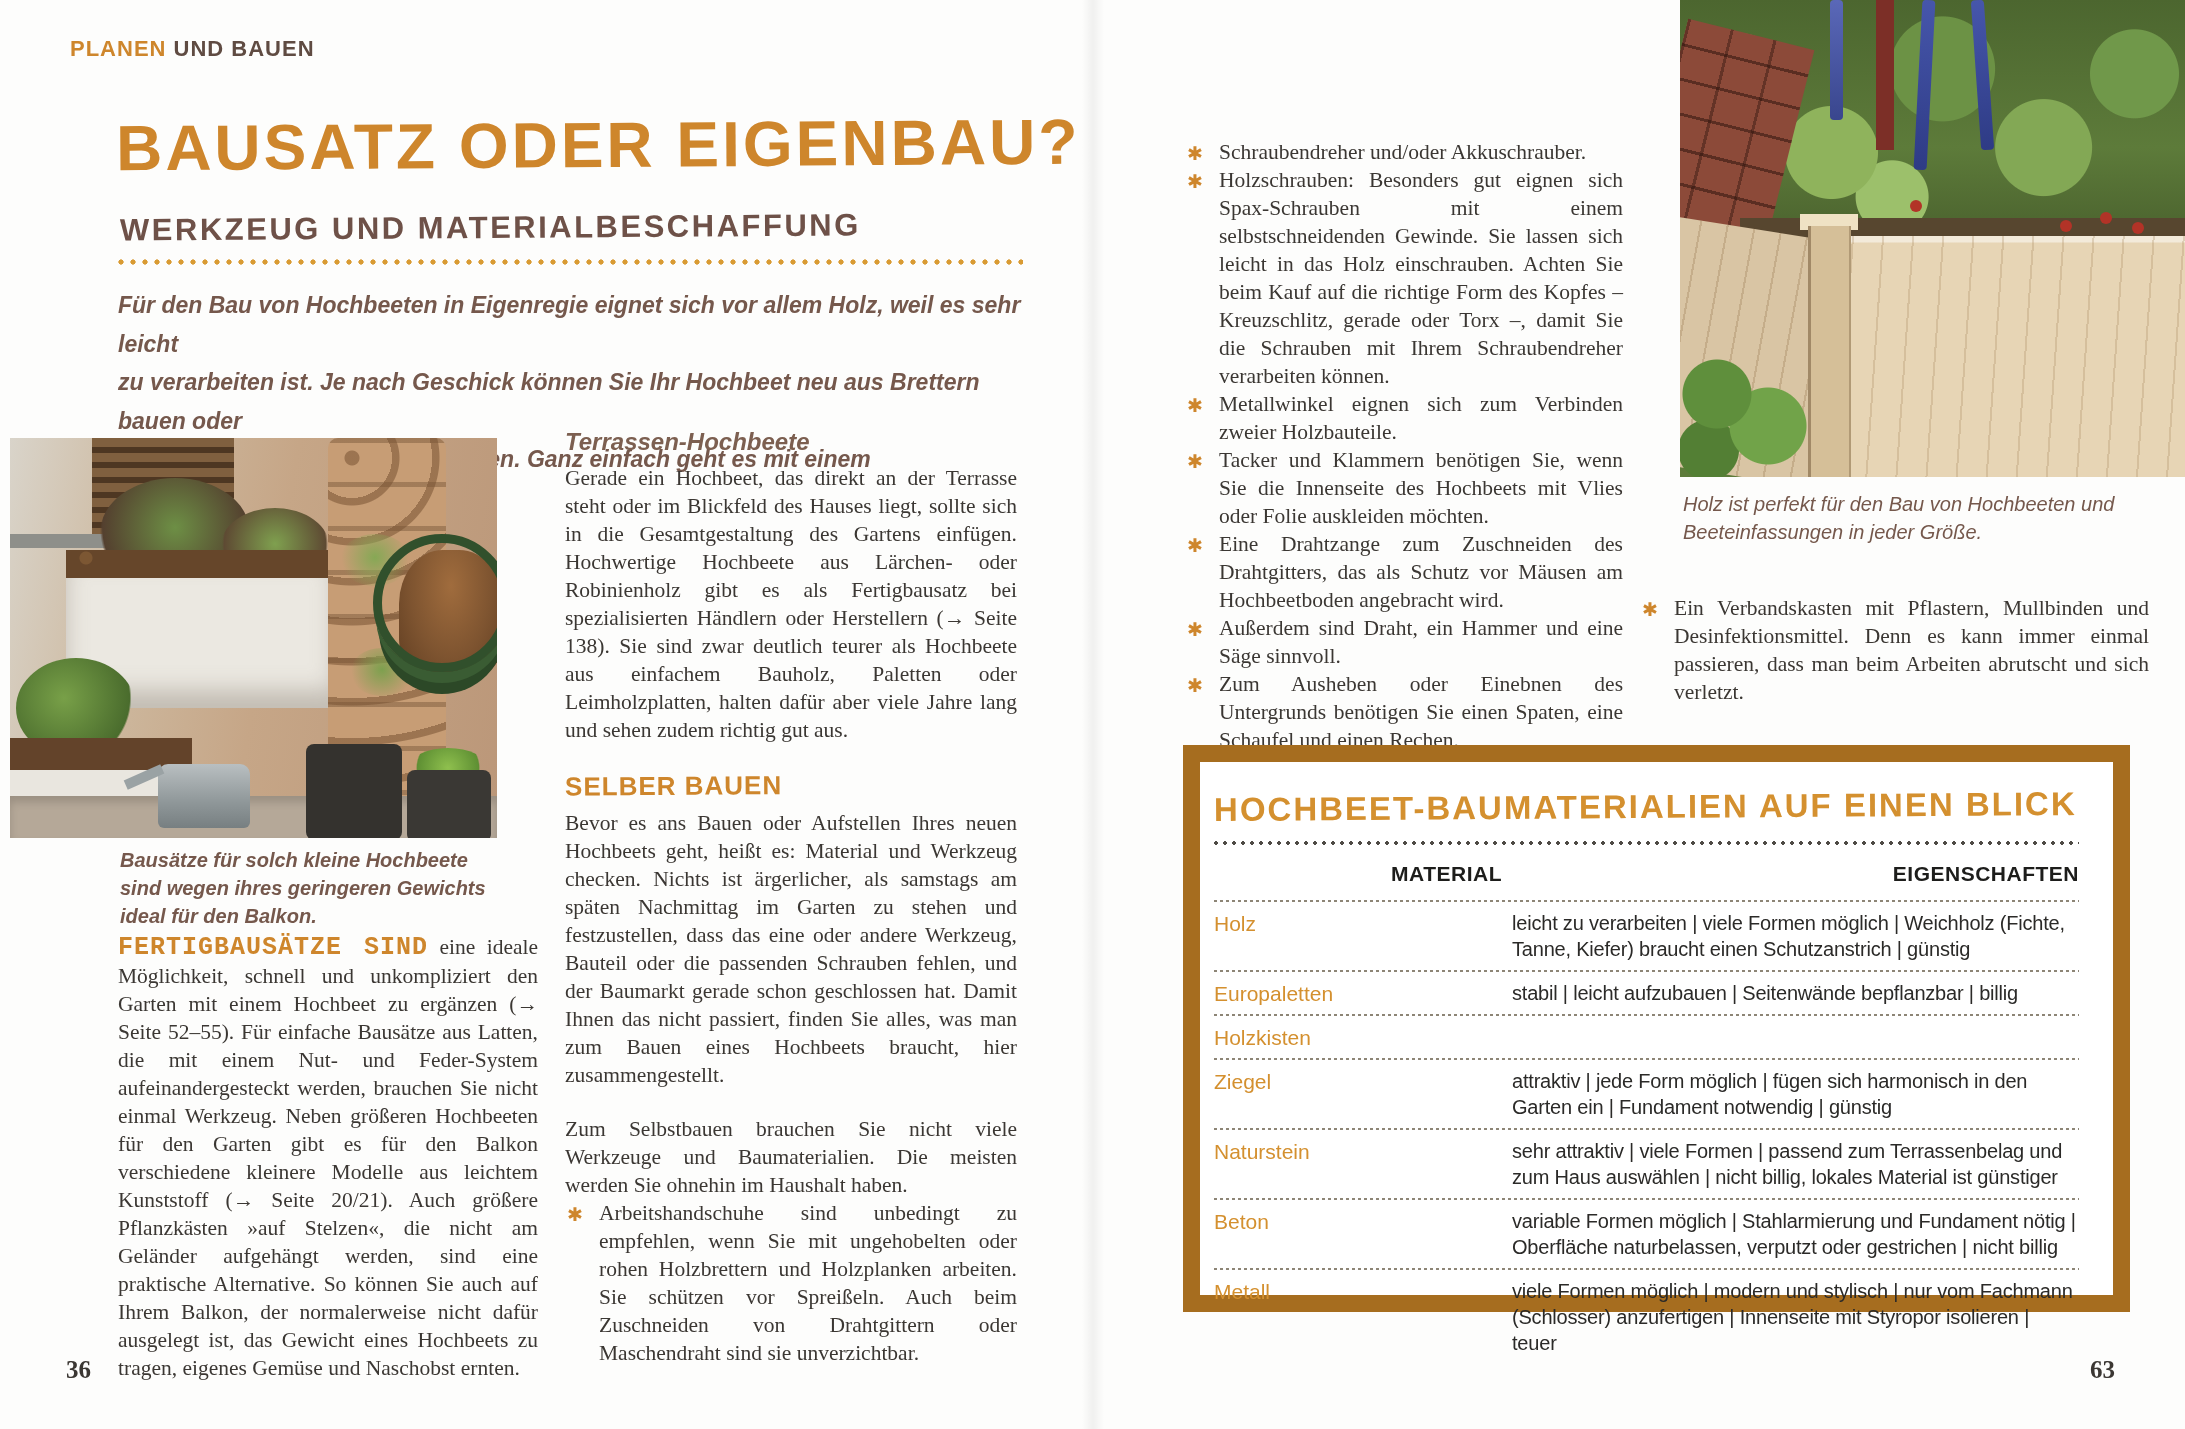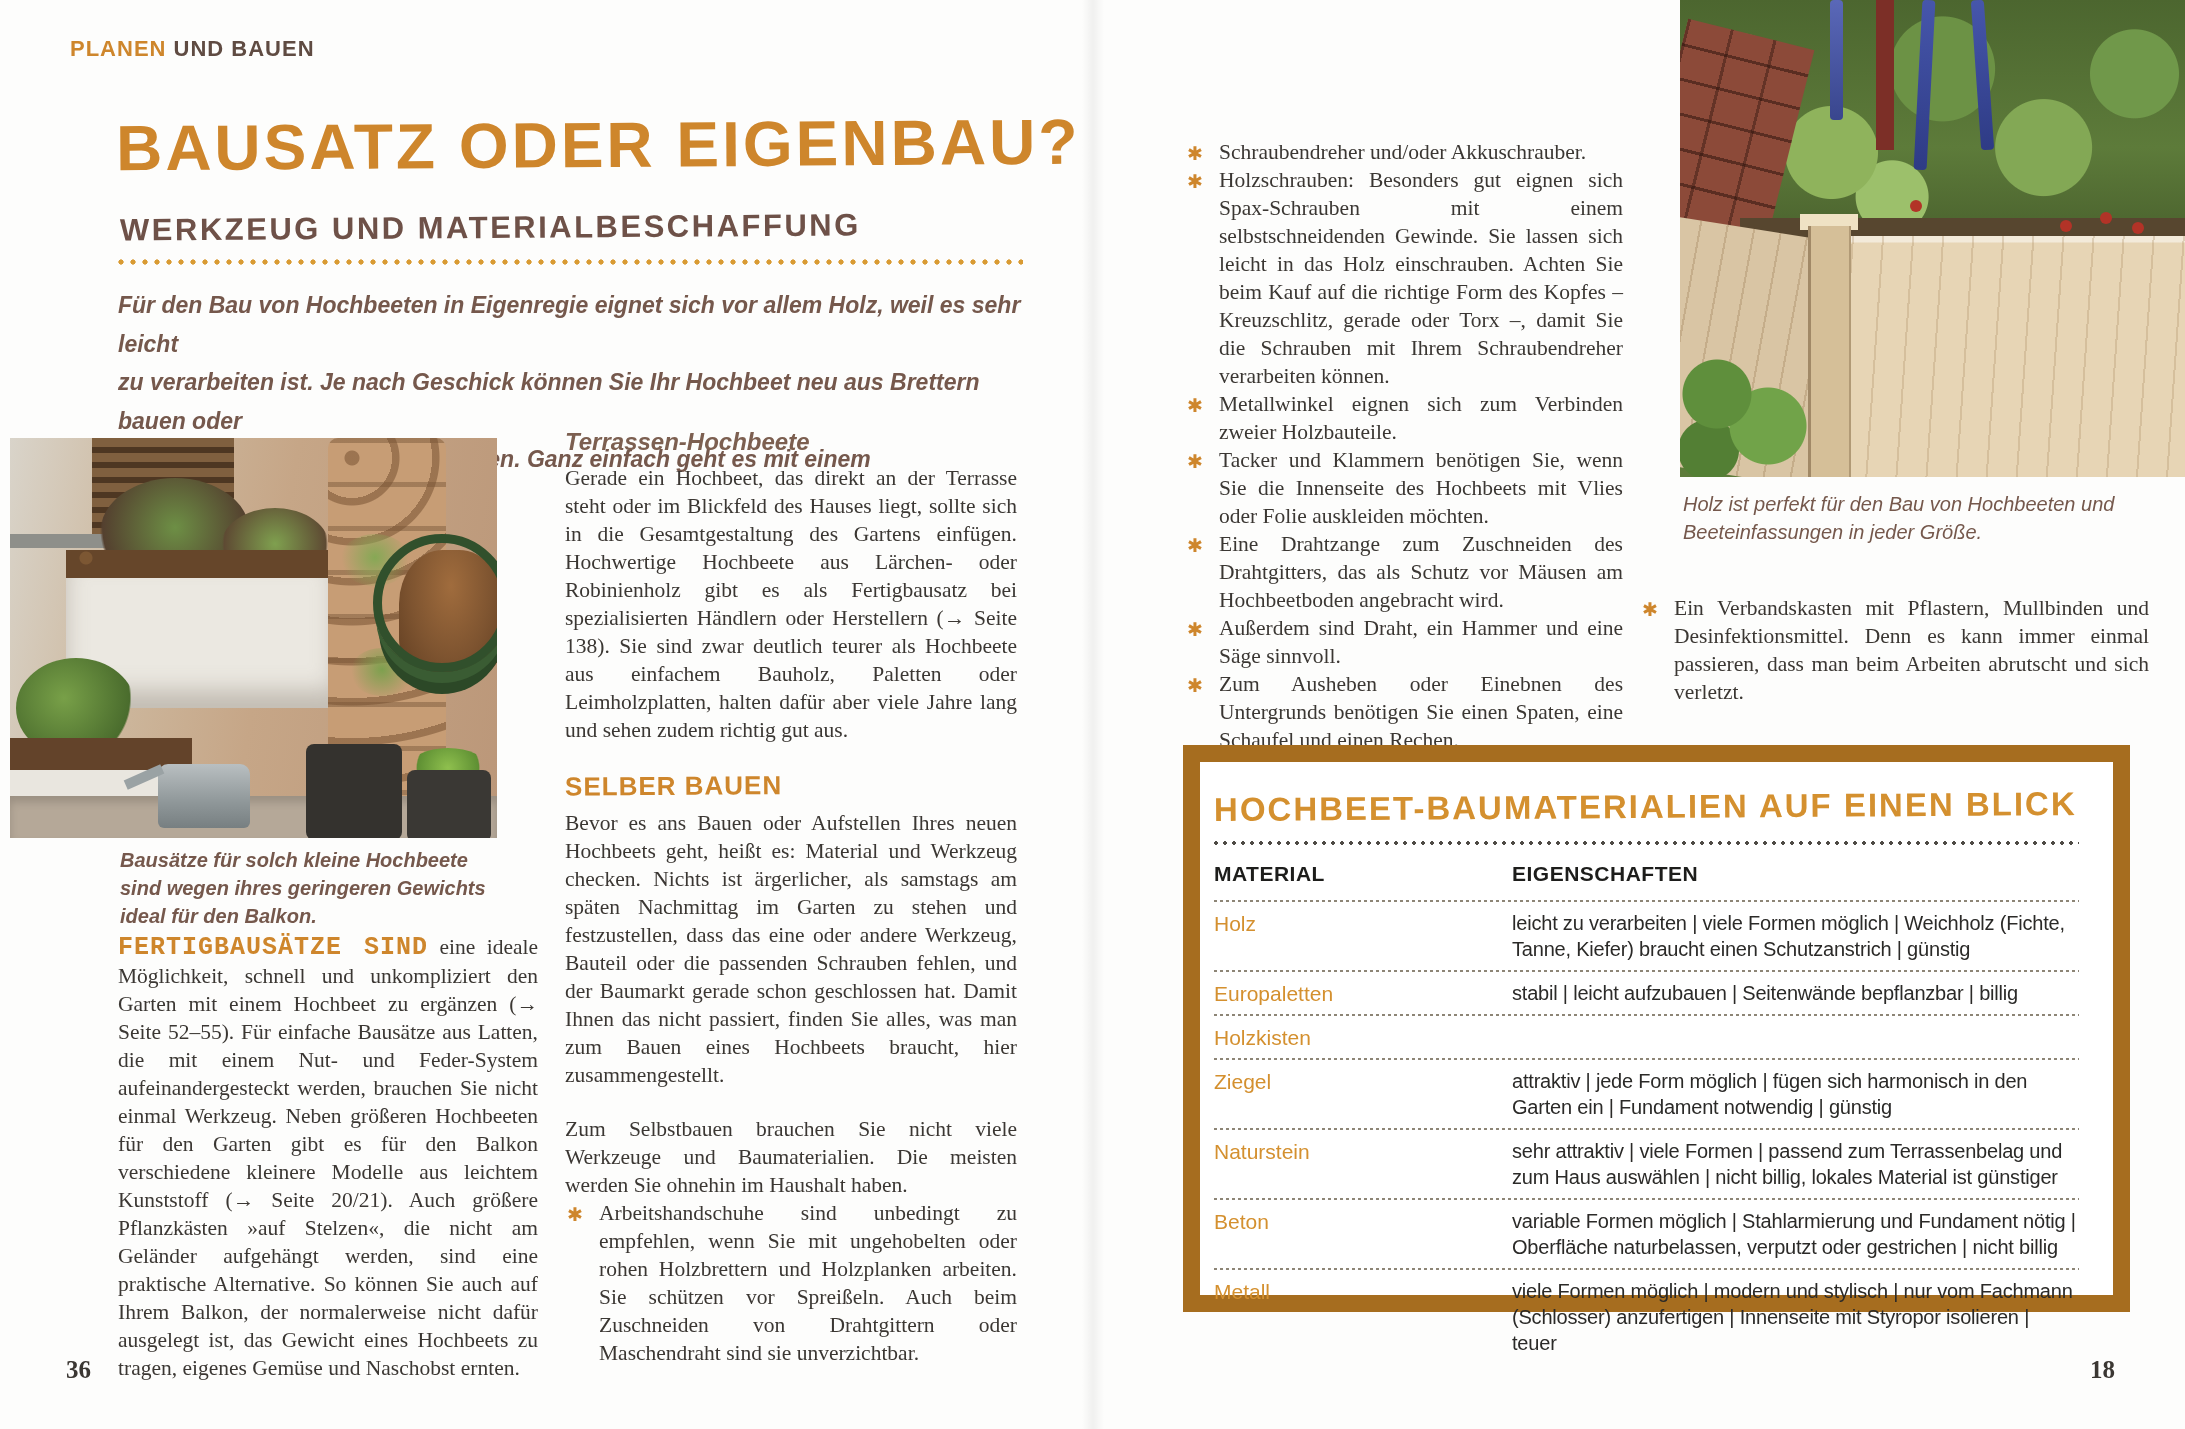--- a/index.html
+++ b/index.html
@@ -64,21 +64,21 @@
   .mat-title { font-family:"Liberation Sans", sans-serif; font-weight:700; font-size:33px;
                color:#d4902f; letter-spacing:2px; transform:rotate(-0.4deg); margin:0 0 14px 0; }
   .dotline-dark { height:6px; margin-bottom:14px;
       background-image:radial-gradient(circle at 2px 3px, #4e4a45 1.7px, rgba(0,0,0,0) 2px);
       background-size:9px 6px; background-repeat:repeat-x; }
   .dotline-small { height:4px; margin:7px 0 7px 0;
       background-image:radial-gradient(circle at 1.5px 2px, #8d8576 1.2px, rgba(0,0,0,0) 1.5px);
       background-size:6px 4px; background-repeat:repeat-x; }
   .trow { display:grid; grid-template-columns:288px 1fr; column-gap:10px;
           font-family:"Liberation Sans", sans-serif; }
-  .thead .tcell { font-weight:700; font-size:21px; color:#1d1d1b; letter-spacing:0.5px; padding:2px 0 6px 0; }
+  .thead .tcell { font-weight:700; font-size:21px; color:#1d1d1b; letter-spacing:0.5px; padding:2px 0 6px 0;text-align:right; }
   .tcell.mat { color:#d4902f; font-size:21px; font-weight:500; padding-top:2px; }
   .tcell.props { color:#2b2a28; font-size:20px; line-height:26px; font-weight:500; letter-spacing:-0.2px; }
 
   
   .photo-left { left:10px; top:438px; width:487px; height:400px; overflow:hidden;
       background:linear-gradient(100deg,#d9d4ca 0%, #cdb89e 26%, #c6a687 52%, #bb9779 100%); }
   .pl-slats { position:absolute; left:82px; top:0; width:142px; height:96px;
       background:repeating-linear-gradient(180deg,#80603f 0 9px,#4e3722 9px 15px); }
   .pl-rail { position:absolute; left:0; top:96px; width:120px; height:14px; background:#8e8f8a; }
   .pl-tower { position:absolute; left:318px; top:0; width:118px; height:362px;
@@ -332,16 +332,16 @@
         </div>
         <div class="dotline-small"></div>
 
         <div class="trow">
           <div class="tcell mat">Metall</div>
           <div class="tcell props">viele Formen möglich | modern und stylisch | nur vom Fachmann (Schlosser) anzufertigen | Innenseite mit Styropor isolieren | teuer</div>
         </div>
       </div>
     </div>
 
-    <div class="abs pagenum right">18</div>
+    <div class="abs pagenum right">63</div>
   </div>
 
 </div>
 
 </body></html>

